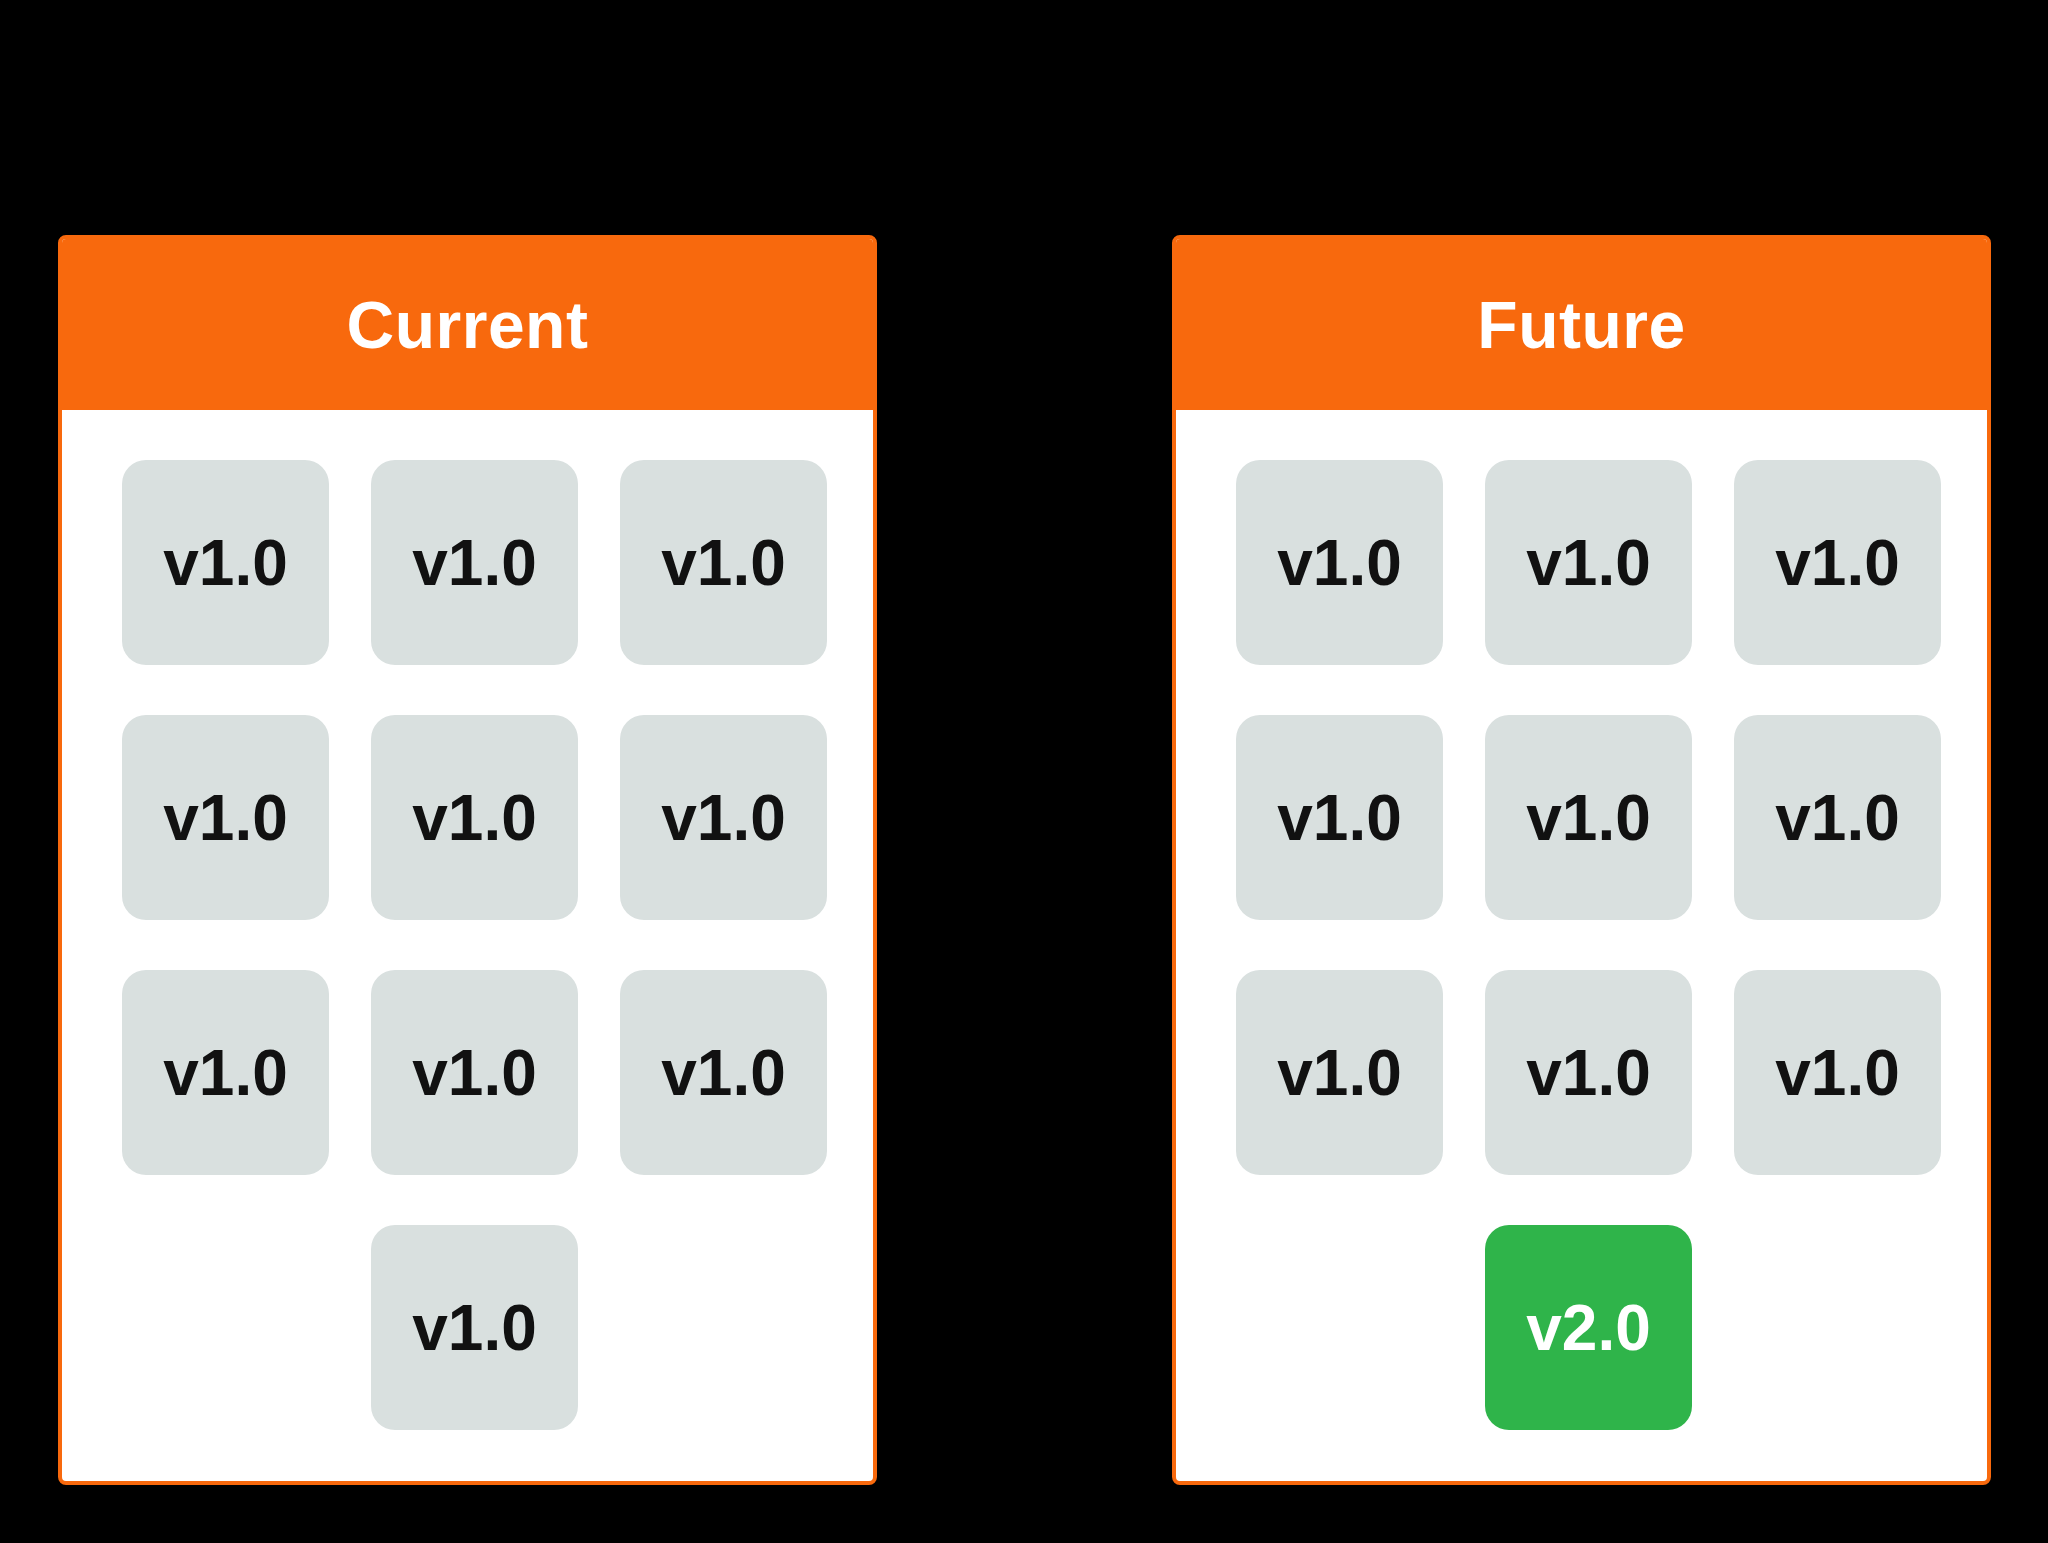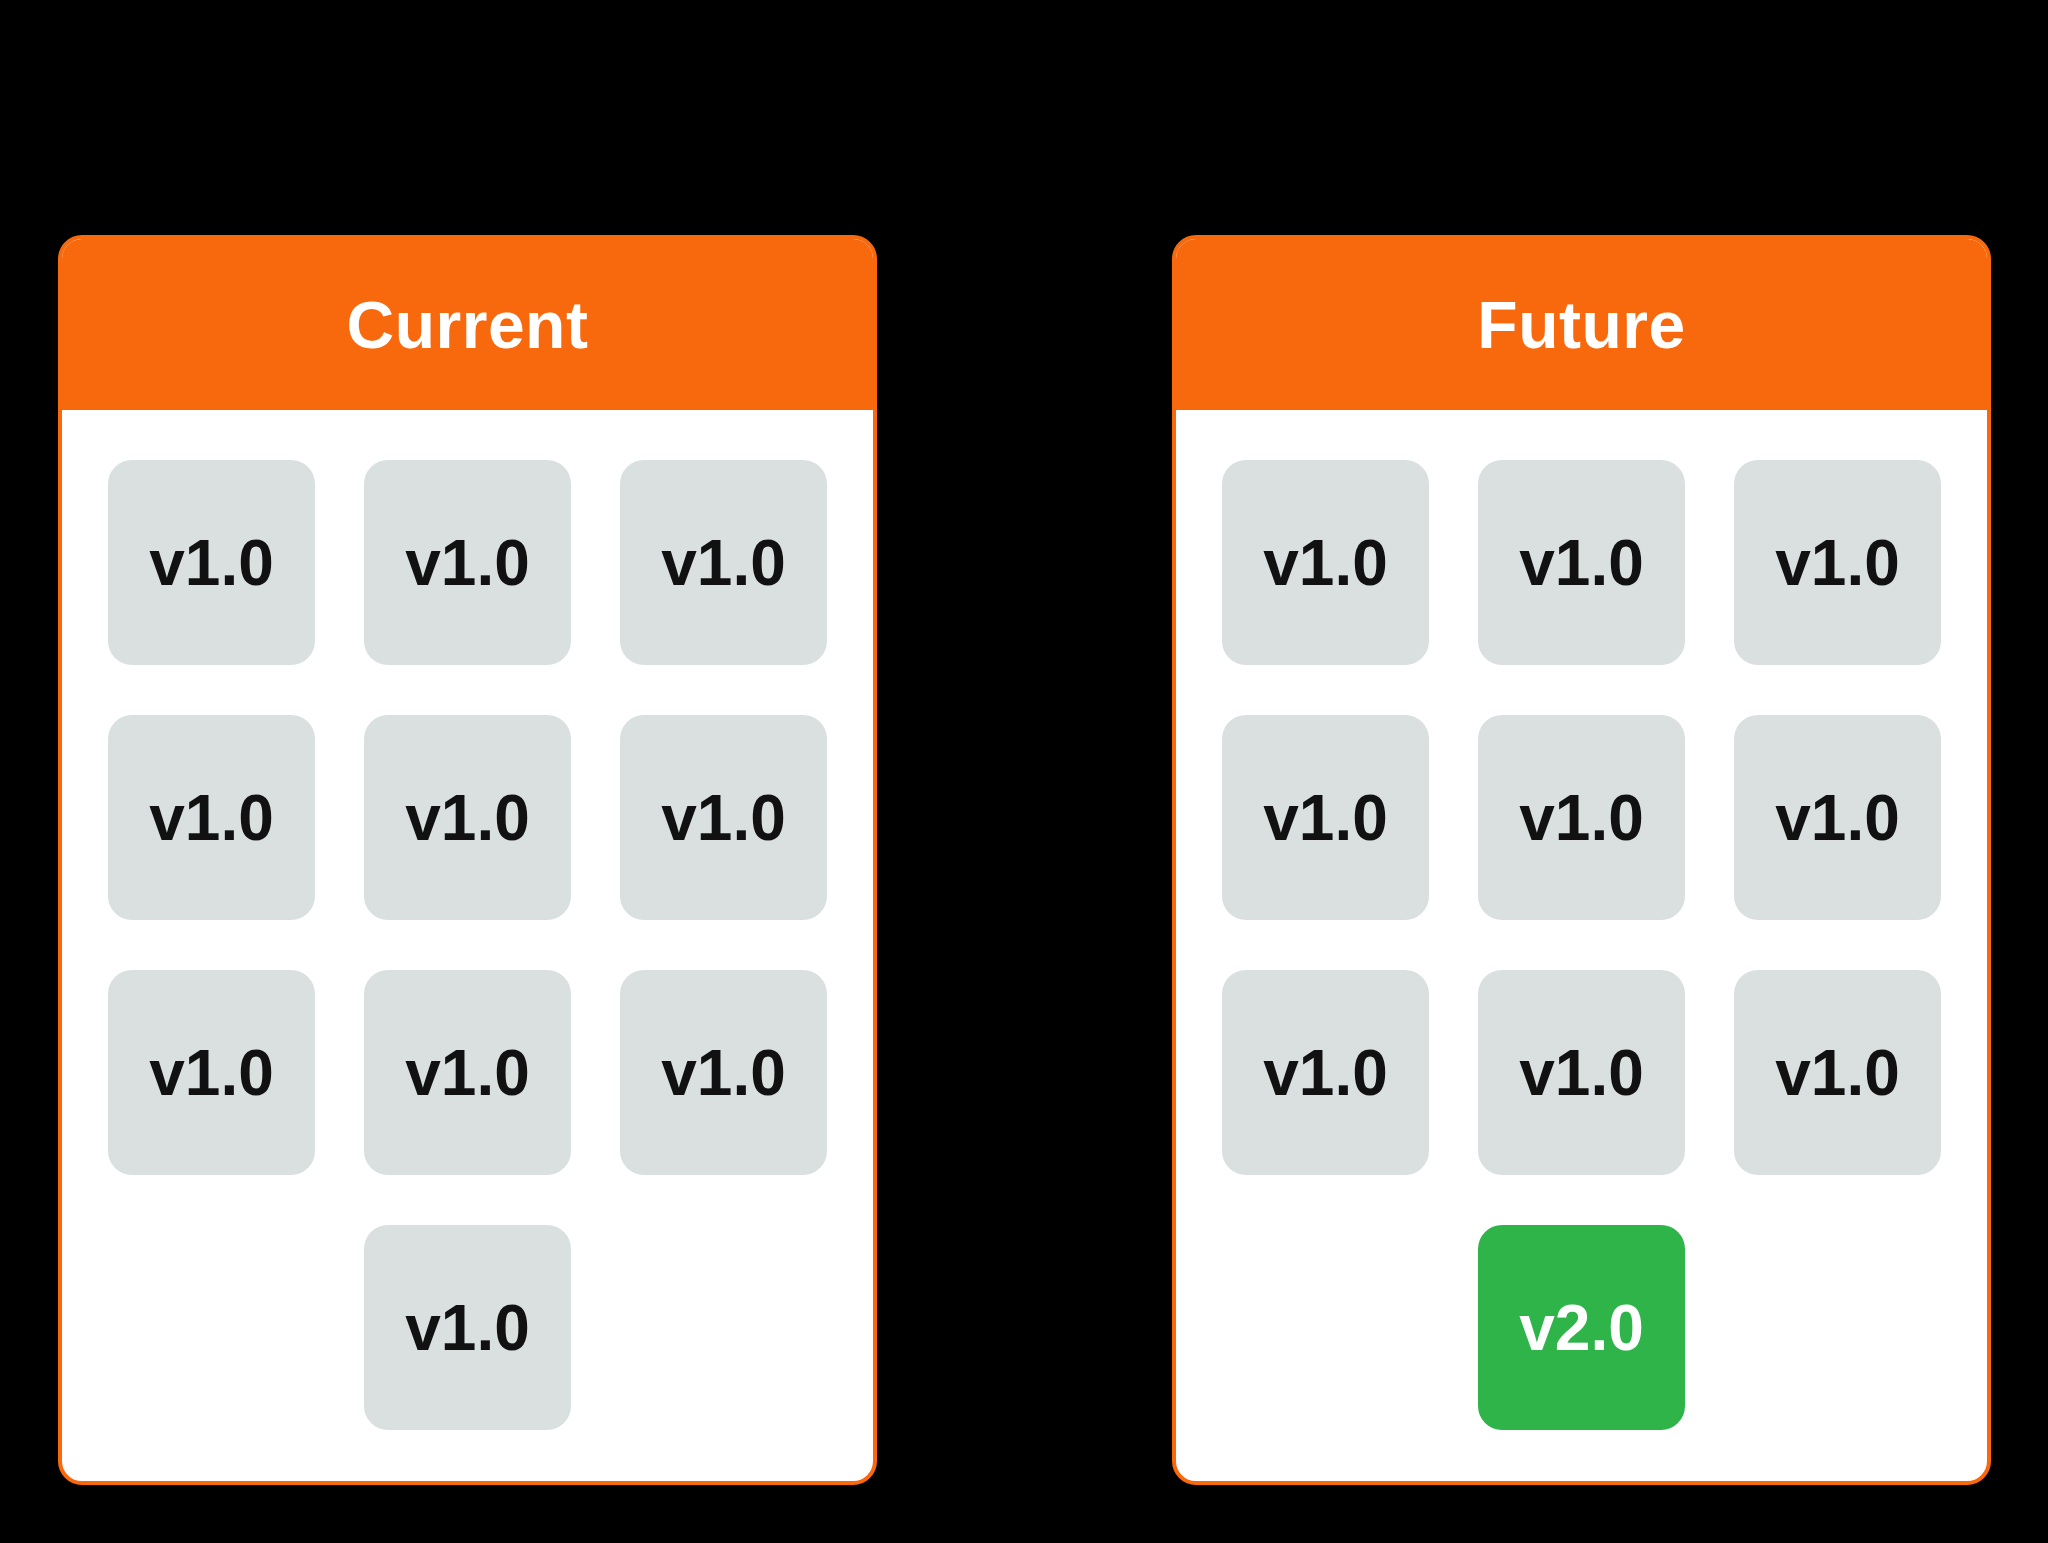--- a/index.html
+++ b/index.html
@@ -14,41 +14,41 @@
     font-family: "Liberation Sans", sans-serif;
     overflow: hidden;
   }
   .card {
     position: absolute;
     top: 235px;
     width: 811px;
     height: 1242px;
     background: var(--color-card_bg, #FFFFFF);
     border: 4px solid var(--color-orange, #F8690D);
-    border-radius: 24px;
+    border-radius: 8px;
     overflow: hidden;
     box-sizing: content-box;
   }
   .card.current { left: 58px; }
   .card.future  { left: 1172px; }
   .card-header {
     height: 171px;
     background: var(--color-orange, #F8690D);
     display: flex;
     align-items: center;
     justify-content: center;
   }
   .card-title {
     color: var(--color-header_text, #FFFFFF);
     font-size: 66px;
     font-weight: bold;
     letter-spacing: 0.5px;
   }
   .card-body {
-    padding: 50px 46px 0 46px;
+    padding: 50px 46px 0 60px;
     display: grid;
     grid-template-columns: repeat(3, 207px);
     justify-content: space-between;
     row-gap: 50px;
   }
   .cell {
     width: 207px;
     height: 205px;
     background: var(--color-cell_gray, #D9E0DF);
     border-radius: 24px;

